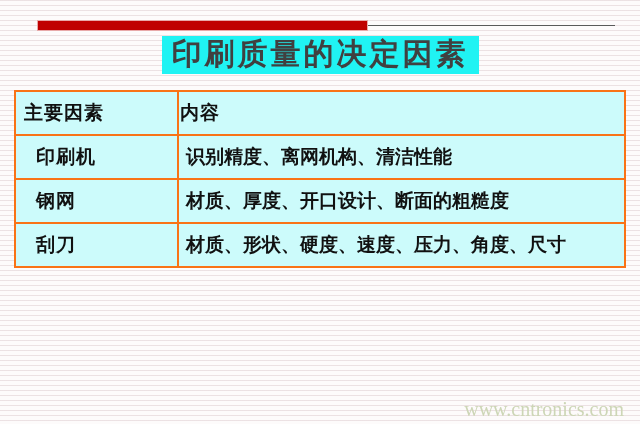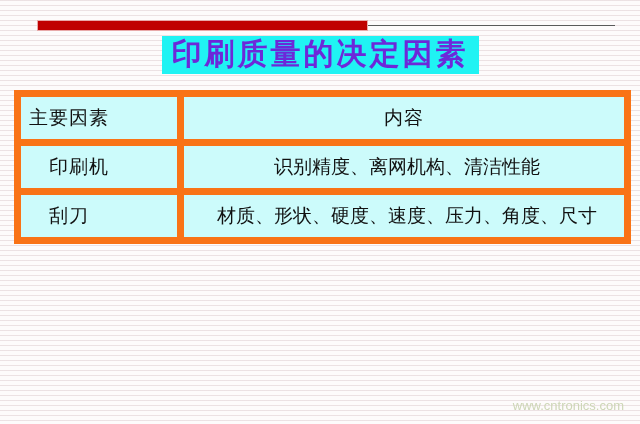--- a/index.html
+++ b/index.html
@@ -50,80 +50,80 @@
   #title-wrap {
     position: absolute;
     left: 0;
     top: 36px;
     width: 640px;
     text-align: center;
   }
   #title {
     display: inline-block;
     background: #20F3F3;
-    color: #6d28d9;
+    color: #404040;
     font-size: 30px;
     font-weight: bold;
     line-height: 36px;
     letter-spacing: 3px;
     padding: 0 10px 2px 10px;
     font-family: "DejaVu Serif", "Liberation Serif", serif;
   }
   #factors-table {
     position: absolute;
     left: 14px;
     top: 90px;
     width: 610px;
     border-collapse: collapse;
     table-layout: fixed;
     background: #CCFBFB;
   }
   #factors-table col.c1 { width: 163px; }
   #factors-table col.c2 { width: 447px; }
   #factors-table th,
   #factors-table td {
-    border: 7px solid #f97316;
+    border: 2px solid #f97316;
     background: #CCFBFB;
     height: 40px;
     color: #111111;
     font-size: 19px;
-    font-weight: normal;
+    font-weight: bold;
     font-family: "DejaVu Serif", "Liberation Serif", serif;
     vertical-align: middle;
     white-space: nowrap;
     overflow: hidden;
   }
   #factors-table th.factor-head {
     text-align: left;
     padding-left: 8px;
     letter-spacing: 1px;
   }
   #factors-table th.content-head {
-    text-align: center;
+    text-align: left;
     letter-spacing: 1px;
   }
   #factors-table td.factor-cell {
     text-align: left;
-    padding-left: 28px;
+    padding-left: 20px;
     letter-spacing: 1px;
   }
   #factors-table td.content-cell {
-    text-align: center;
+    text-align: left;
     padding-left: 7px;
     letter-spacing: 0px;
   }
   #watermark {
     position: absolute;
     right: 16px;
     top: 398px;
     color: #cdd6b6;
-    font-size: 13px;
+    font-size: 20px;
     font-weight: normal;
     letter-spacing: 0px;
-    font-family: Liberation Sans, sans-serif;
+    font-family: Liberation Serif, serif;
   }
 </style>
 </head>
 <body>
 
 <div id="slide">
 
   <div id="rule-line"></div>
   <div id="red-bar"></div>
 
@@ -141,20 +141,24 @@
         <th class="factor-head">主要因素</th>
         <th class="content-head">内容</th>
       </tr>
     </thead>
     <tbody>
       <tr>
         <td class="factor-cell">印刷机</td>
         <td class="content-cell">识别精度、离网机构、清洁性能</td>
       </tr>
       <tr>
+        <td class="factor-cell">钢网</td>
+        <td class="content-cell">材质、厚度、开口设计、断面的粗糙度</td>
+      </tr>
+      <tr>
         <td class="factor-cell">刮刀</td>
         <td class="content-cell">材质、形状、硬度、速度、压力、角度、尺寸</td>
       </tr>
     </tbody>
   </table>
 
   <div id="watermark">www.cntronics.com</div>
 
 </div>
 

